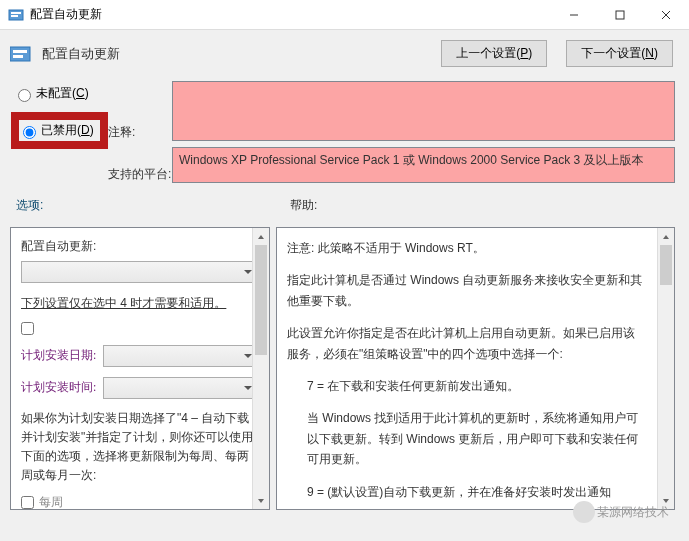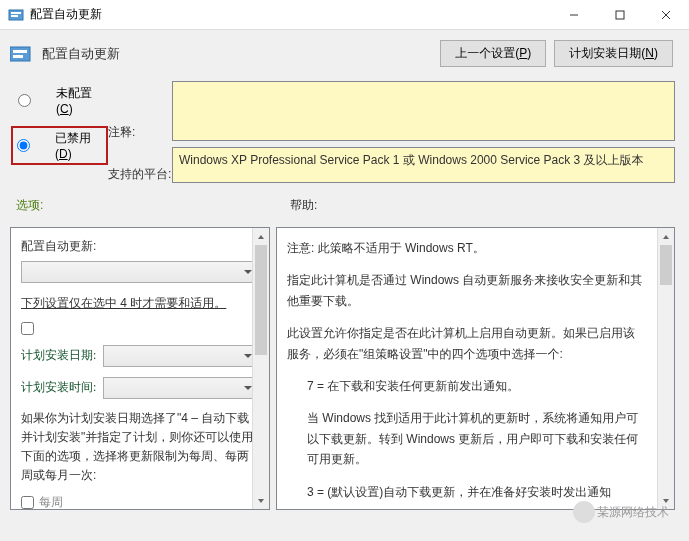--- a/index.html
+++ b/index.html
@@ -5,49 +5,49 @@
 * { box-sizing: border-box; margin: 0; padding: 0; font-family: "Microsoft YaHei", "Segoe UI", sans-serif; font-size: 12px; }
 body { background: #f0f0f0; width: 689px; height: 541px; overflow: hidden; position: relative; }
 .titlebar { height: 30px; background: #fff; display: flex; align-items: center; padding-left: 8px; border-bottom: 1px solid #ddd; }
 .titlebar .icon { width: 16px; height: 16px; margin-right: 6px; }
 .titlebar .title { flex: 1; font-size: 12px; }
 .winbtns { display: flex; }
 .winbtn { width: 46px; height: 30px; display: flex; align-items: center; justify-content: center; }
 .header { display: flex; align-items: center; padding: 10px 16px 8px 10px; }
 .header .hicon { width: 24px; height: 18px; margin-right: 8px; }
 .header .htitle { flex: 1; font-size: 13px; color: #333; }
-.navbtns { display: flex; gap: 8px; align-items: center; }
+.navbtns { display: flex; gap: 19px; align-items: center; }
 .navbtn { background: #e1e1e1; border: 1px solid #adadad; padding: 4px 14px; font-size: 12px; cursor: pointer; }
 .uline { text-decoration: underline; }
 .midrow { display: flex; padding: 6px 14px 4px 18px; }
 .radios { width: 90px; padding-top: 4px; }
-.radio { display: flex; align-items: center; margin-bottom: 10px; cursor: pointer; gap: 20px; }
+.radio { display: flex; align-items: flex-end; margin-bottom: 10px; cursor: pointer; }
 .radio input { margin-right: 5px; }
-.radio-boxed { border: 2px solid #b91c1c; padding: 2px 4px; margin-left: -7px; margin-bottom: 8px; }
+.radio-boxed { border: 8px solid #b91c1c; padding: 2px 4px; margin-left: -7px; margin-bottom: 8px; }
 .midright { flex: 1; }
 .fieldrow { display: flex; margin-bottom: 6px; align-items: flex-end; }
 .fieldlabel { width: 64px; color: #333; padding-top: 3px; }
-.fieldbox { flex: 1; background: #fef9c3; border: 1px solid #828790; padding: 4px 6px; font-size: 12px; color: #333; }
+.fieldbox { flex: 1; background: #fca5a5; border: 1px solid #828790; padding: 4px 6px; font-size: 12px; color: #333; }
 .commentbox { height: 60px; }
 .platbox { height: 36px; line-height: 1.4; }
 .labelsrow { display: flex; padding: 4px 16px 6px 16px; }
-.labelsrow .l1 { width: 274px; color: #4d7c0f; }
+.labelsrow .l1 { width: 274px; color: #0c4a6e; }
 .labelsrow .l2 { color: #333; }
 .bottom { display: flex; padding: 7px 14px 0 10px; gap: 6px; height: 290px; }
 .panel { background: #fff; border: 1px solid #828790; padding: 10px 10px; overflow: hidden; position: relative; }
 .leftpanel { width: 260px; }
 .rightpanel { flex: 1; }
 .leftpanel .secthead { color: #333; margin-bottom: 6px; }
 .leftpanel .combo { width: 100%; height: 22px; background: linear-gradient(#f4f4f4,#e8e8e8); border: 1px solid #adadad; margin-bottom: 12px; position: relative; }
 .leftpanel .combo::after { content: ""; position: absolute; right: 6px; top: 8px; border-left: 4px solid transparent; border-right: 4px solid transparent; border-top: 4px solid #555; }
 .leftpanel .note { color: #333; margin-bottom: 10px; line-height: 1.4; text-decoration: underline; }
 .leftpanel .chk { display: flex; align-items: center; margin-bottom: 10px; color: #888; }
 .leftpanel .chk input { margin-right: 5px; }
 .leftpanel .row { display: flex; align-items: center; margin-bottom: 10px; }
-.leftpanel .row .rl { width: 82px; color: #14532d; font-family: Liberation Serif, serif; }
+.leftpanel .row .rl { width: 82px; color: #701a75; font-family: Liberation Serif, serif; }
 .leftpanel .row .combo { flex: 1; margin-bottom: 0; }
 .leftpanel .para { color: #333; line-height: 1.6; margin-bottom: 8px; }
 .rightpanel .help { color: #333; line-height: 1.7; }
 .rightpanel .help p { margin-bottom: 12px; }
 .rightpanel .help .indent { padding-left: 20px; }
 .scroll { position: absolute; right: 0; top: 0; bottom: 0; width: 17px; background: #f0f0f0; border-left: 1px solid #ddd; }
 .scroll .sbtn { height: 17px; background: #f0f0f0; display: flex; align-items: center; justify-content: center; }
 .scroll .sbtn svg { width: 8px; height: 8px; }
 .scroll .thumb { position: absolute; left: 2px; right: 2px; background: #cdcdcd; }
 .rightpanel .help { padding-right: 20px; }
@@ -90,21 +90,21 @@
   <span class="hicon">
     <svg viewBox="0 0 24 18">
         <rect x="0" y="2" width="20" height="14" fill="#5b9bd5" stroke="#2e75b6"></rect>
         <rect x="3" y="5" width="14" height="3" fill="#fff"></rect>
         <rect x="3" y="10" width="10" height="3" fill="#fff"></rect>
       </svg>
   </span>
   <span class="htitle">配置自动更新</span>
   <div class="navbtns">
     <button class="navbtn"><span>上一个设置(</span><span class="uline">P</span><span>)</span></button>
-    <button class="navbtn"><span>计划安装日期(</span><span class="uline">N</span><span>)</span></button>
+    <button class="navbtn"><span>下一个设置(</span><span class="uline">N</span><span>)</span></button>
   </div>
 </div>
 
 <div class="midrow">
   <div class="radios">
     <label class="radio">
         <input type="radio" name="st" style="">
         <span><span>未配置(</span><span class="uline">C</span><span>)</span></span>
       </label>
     <div class="radio-boxed">
@@ -168,21 +168,21 @@
     </div>
   </div>
 
   <div class="panel rightpanel">
     <div class="help">
       <p>注意: 此策略不适用于 Windows RT。</p>
       <p>指定此计算机是否通过 Windows 自动更新服务来接收安全更新和其他重要下载。</p>
       <p>此设置允许你指定是否在此计算机上启用自动更新。如果已启用该服务，必须在"组策略设置"中的四个选项中选择一个:</p>
       <p class="indent">7 = 在下载和安装任何更新前发出通知。</p>
       <p class="indent">当 Windows 找到适用于此计算机的更新时，系统将通知用户可以下载更新。转到 Windows 更新后，用户即可下载和安装任何可用更新。</p>
-      <p class="indent">3 = (默认设置)自动下载更新，并在准备好安装时发出通知</p>
+      <p class="indent">9 = (默认设置)自动下载更新，并在准备好安装时发出通知</p>
       <p class="indent">Windows 会查找适用于此计算机的更新，并在后台下载它们(在此</p>
     </div>
     <div class="scroll">
       <div class="sbtn">
           <svg viewBox="0 0 8 8">
             <path d="M4 2 L7 6 L1 6 Z" fill="#666"></path>
           </svg>
         </div>
       <div class="thumb" style="top:17px;height:40px"></div>
       <div class="sbtn" style="position:absolute;bottom:0;left:0;right:0">

